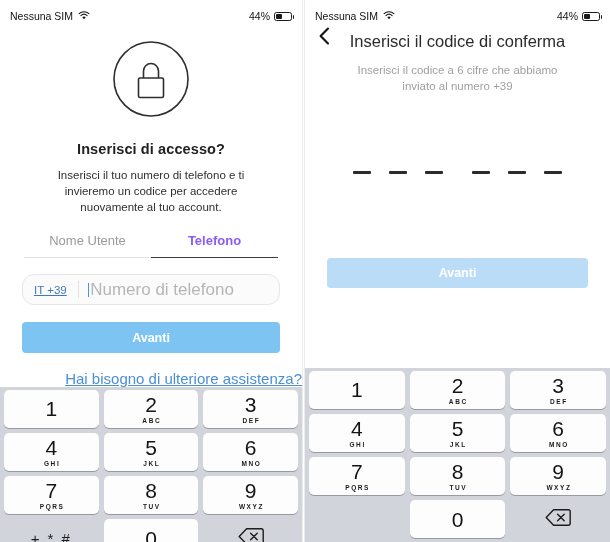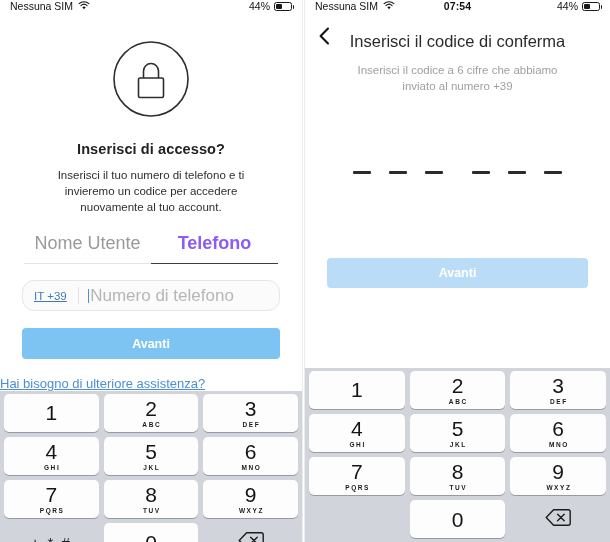--- a/index.html
+++ b/index.html
@@ -4,46 +4,46 @@
 <style>
   html,body{margin:0;padding:0;background:#fff;}
   body{font-family:"Liberation Sans",sans-serif;-webkit-font-smoothing:antialiased;}
   .screen{width:610px;height:542px;position:relative;display:flex;background:#fff;overflow:hidden;}
   .panel{display:flex;flex-direction:column;position:relative;background:#fff;}
   .panel.left{width:302px;}
   .panel.right{width:305px;}
   .vdivider{width:3px;height:542px;background:#ffffff;border-left:1px solid #ececec;border-right:1px solid #ececec;box-sizing:border-box;}
 
   
-  .status-bar{height:22px;flex:0 0 22px;display:flex;align-items:flex-start;padding:0 10px;font-size:10.5px;color:#121212;font-weight:500;position:relative;}
+  .status-bar{height:22px;flex:0 0 22px;display:flex;align-items:flex-end;padding:0 10px;font-size:10.5px;color:#121212;font-weight:500;position:relative;}
   .sb-left{display:flex;align-items:center;gap:5px;}
   .sb-center{position:absolute;left:0;right:0;text-align:center;font-weight:700;font-size:10.5px;letter-spacing:.1px;pointer-events:none;}
   .sb-right{margin-left:auto;display:flex;align-items:center;gap:4px;position:relative;z-index:2;}
   .batt{width:18px;height:9px;border:1px solid #1a1a1a;border-radius:2.5px;position:relative;box-sizing:border-box;padding:1px;}
   .batt i{display:block;height:100%;width:42%;background:#1a1a1a;border-radius:1px;}
   .batt:after{content:"";position:absolute;right:-3px;top:2.5px;width:1.5px;height:3.5px;background:#1a1a1a;border-radius:0 1px 1px 0;}
 
   
   .content{flex:1 1 auto;position:relative;}
 
   
   .lock-wrap{display:flex;justify-content:center;margin-top:18px;}
   .l-title{text-align:center;font-size:14.5px;font-weight:700;color:#222;margin-top:19px;letter-spacing:.1px;}
   .l-desc{margin:10px auto 0;width:218px;text-align:center;font-size:11.5px;line-height:16px;color:#2f2f2f;}
   .tabs{margin:18px 24px 0;display:flex;}
-  .tab{flex:1;text-align:center;font-size:18px;padding-bottom:9px;border-bottom:1px solid #e4e4e4;color:#9a9a9a;}
+  .tab{flex:1;text-align:center;font-size:13px;padding-bottom:9px;border-bottom:1px solid #e4e4e4;color:#9a9a9a;}
   .tab.active{color:#8b5cf6;font-weight:700;border-bottom:1.5px solid #3c3c3c;}
   .phone-box{margin:16px 22px 0;height:29px;border:1px solid #e6e6e6;border-radius:12px;background:#fbfbfb;display:flex;align-items:center;}
   .cc{font-size:11.5px;color:#4279b5;padding:0 11px;text-decoration:underline;white-space:nowrap;}
   .cc-sep{width:1px;height:17px;background:#e2e2e2;}
   .caret{width:1.5px;height:14px;background:#4a90e2;margin-left:9px;}
   .ph{font-size:17px;color:#b6b6b6;margin-left:1px;}
   .btn{border-radius:4px;display:flex;align-items:center;justify-content:center;color:#fff;font-size:12.5px;font-weight:600;}
   .btn.primary{margin:17px 22px 0;height:31px;background:#7ec4f2;}
-  .help{margin-top:17px;text-align:left;font-size:13px;color:#4a8fd6;text-decoration:underline;}
+  .help{margin-top:17px;text-align:right;font-size:15px;color:#4a8fd6;text-decoration:underline;}
 
   
   .back{position:absolute;left:9px;top:6px;width:20px;height:20px;display:flex;align-items:center;justify-content:center;}
   .r-head{padding-top:9px;}
   .r-title{text-align:center;font-size:16.5px;color:#2b2b2b;padding:0 34px;line-height:21px;}
   .r-desc{margin:10px auto 0;width:232px;text-align:center;font-size:11.5px;line-height:16px;color:#a0a0a0;}
   .code-row{display:flex;justify-content:center;align-items:center;margin-top:60px;}
   .code-group{display:flex;}
   .slot{width:36px;display:flex;justify-content:center;align-items:flex-end;height:20px;}
   .slot i{display:block;width:18px;height:3px;background:#2b2b2b;border-radius:1px;}
@@ -187,21 +187,20 @@
       <div class="sb-left">
         <span>Nessuna SIM</span>
         <span>
           <svg width="12" height="9" viewBox="0 0 12 9">
               <path d="M6 8.2 4.3 6.2a2.6 2.6 0 0 1 3.4 0Z" fill="#141414"></path>
               <path d="M2.9 4.6a4.6 4.6 0 0 1 6.2 0" stroke="#141414" stroke-width="1.1" fill="none" stroke-linecap="round"></path>
               <path d="M1.1 2.7a7.2 7.2 0 0 1 9.8 0" stroke="#141414" stroke-width="1.1" fill="none" stroke-linecap="round"></path>
             </svg>
         </span>
       </div>
-      <div class="sb-center">07:54</div>
       <div class="sb-right">
         <span>44%</span>
         <span class="batt">
             <i></i>
           </span>
       </div>
     </div>
 
     <div class="content">
       <div class="back">

